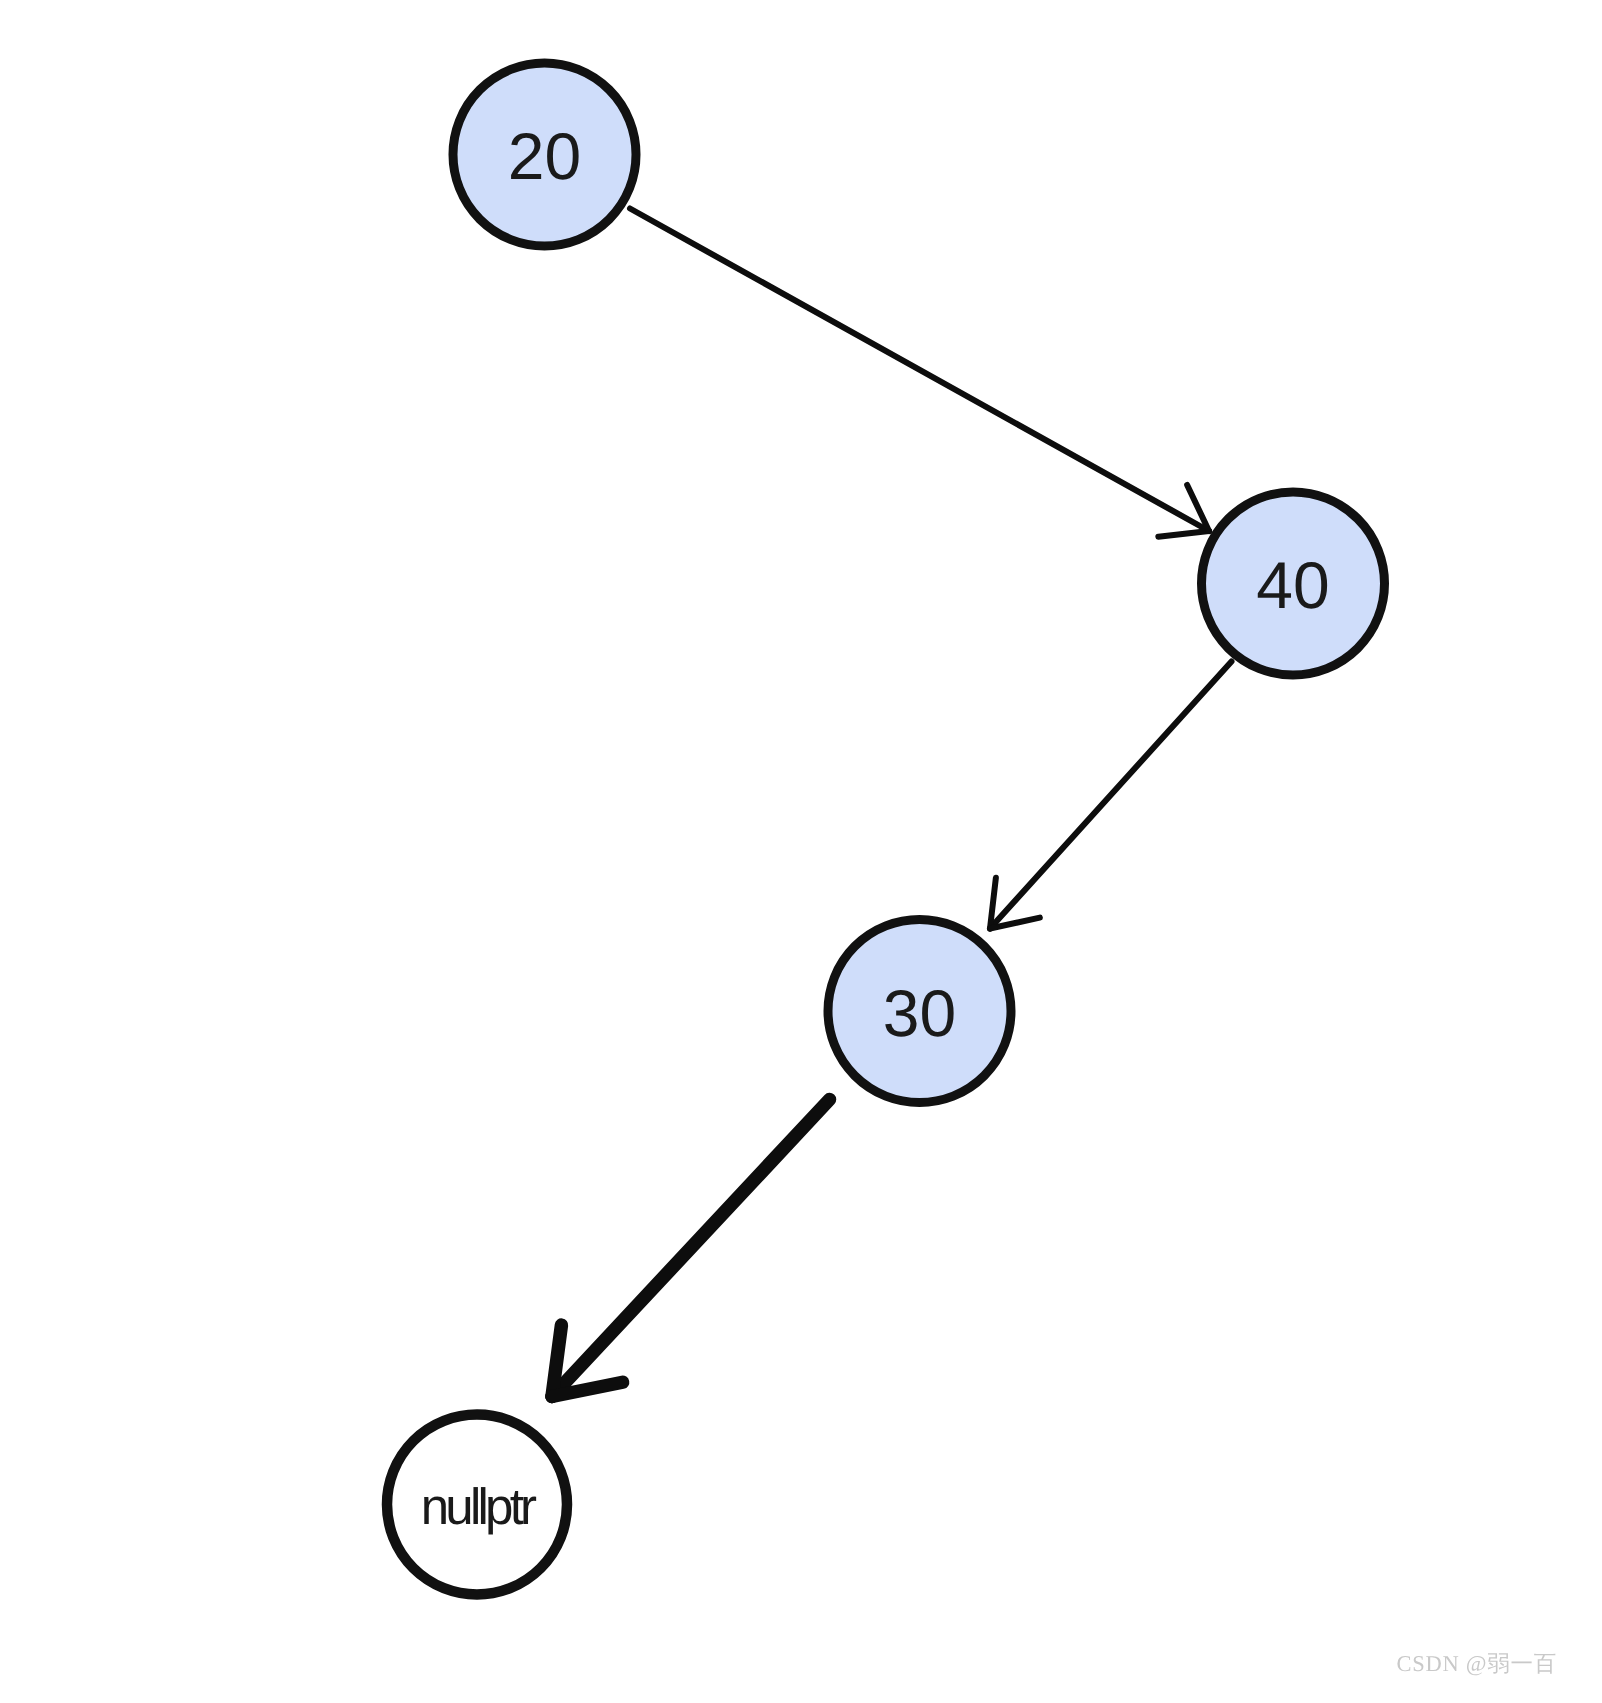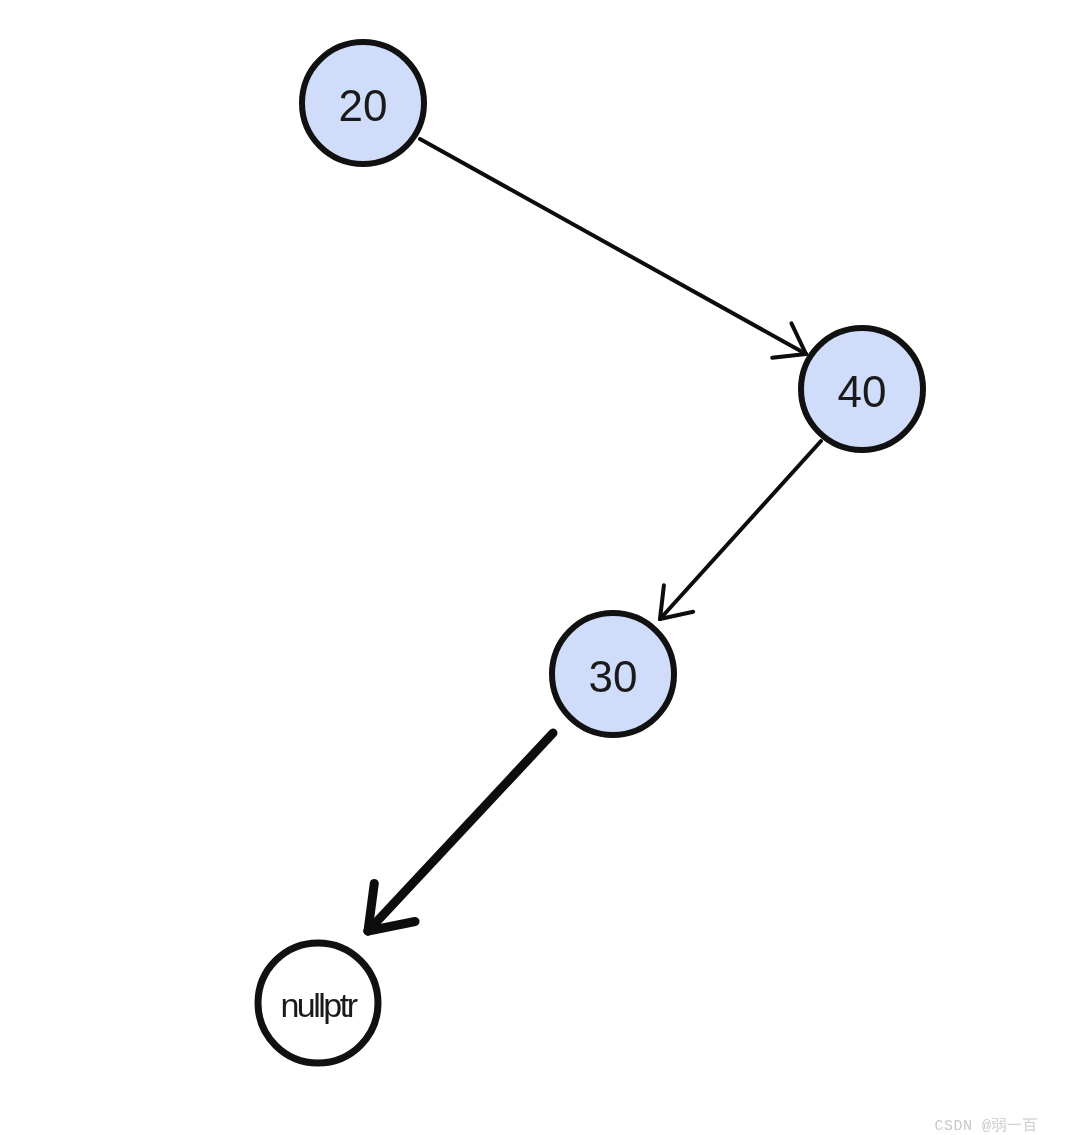--- a/index.html
+++ b/index.html
@@ -52,22 +52,22 @@
   }
   .edge-head {
     stroke: #0d0d0d;
     fill: none;
     stroke-linecap: round;
     stroke-linejoin: round;
   }
   .watermark {
     position: absolute;
     right: 14px;
-    bottom: 0;
-    font-family: Liberation Mono, monospace;
+    bottom: 16px;
+    font-family: Liberation Serif, serif;
     font-size: 15px;
     color: #c9c9c9;
     letter-spacing: 0.5px;
     white-space: nowrap;
     -webkit-user-select: none;
     user-select: none;
   }
 </style>
 </head>
 <body>

